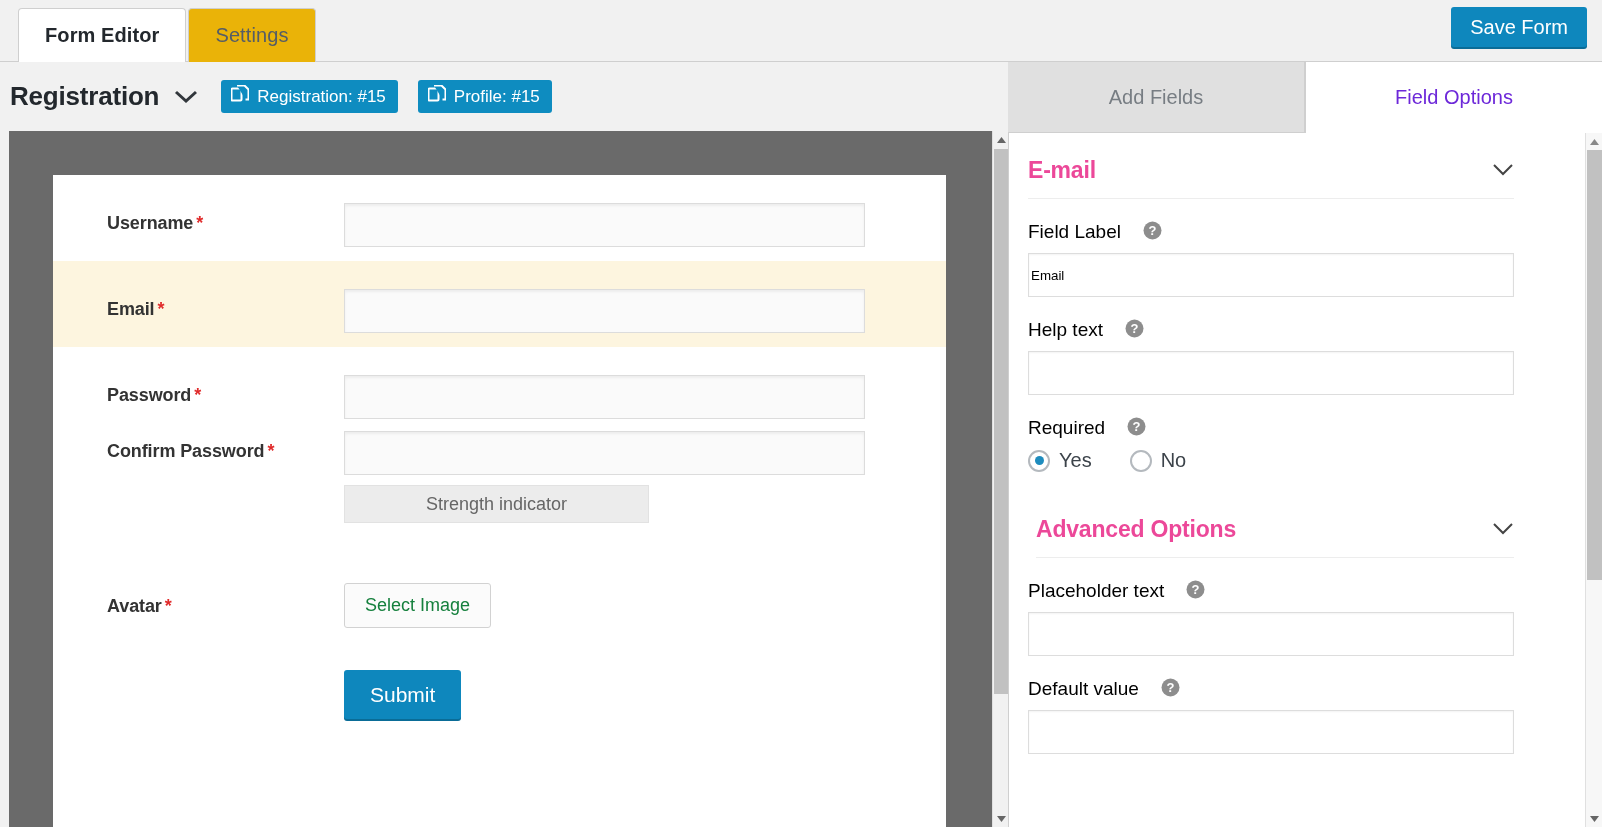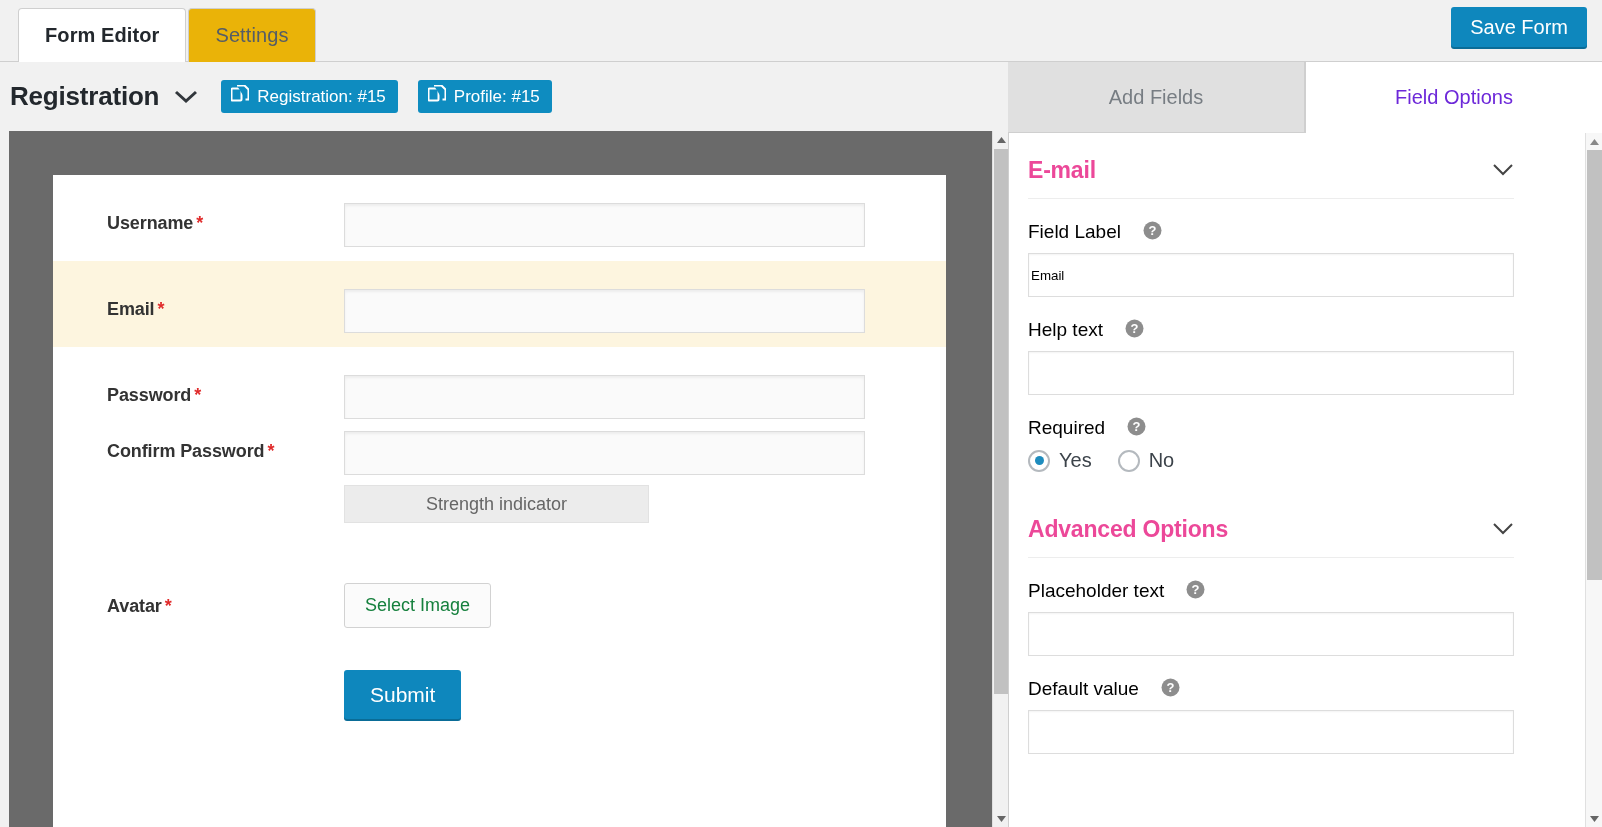--- a/index.html
+++ b/index.html
@@ -186,21 +186,21 @@
   .opt-label {
     display: flex; gap: 22px;
     font-size: 19px; color: #000000;
     margin: 22px 0 8px 0;
   }
   .opt-input {
     width: 100%; height: 44px;
     background: #ffffff; border: 1px solid #dddddd;
     box-shadow: inset 0 1px 2px rgba(0,0,0,.05);
   }
-  .radio-row { display: flex; align-items: flex-start; gap: 12px; margin-top: 6px; }
+  .radio-row { display: flex; align-items: flex-start; gap: 24px; margin-top: 6px; }
   .radio-item { display: flex; align-items: center; gap: 9px; cursor: pointer; }
   .radio {
     width: 22px; height: 22px; border-radius: 50%;
     border: 2px solid #b4b9be; background: #fff;
     display: flex; align-items: center; justify-content: center;
   }
   .radio.on { border-color: #b4b9be; }
   .radio.on::after {
     content: ""; width: 9px; height: 9px; border-radius: 50%;
     background: #1e8cbe;
@@ -398,21 +398,21 @@
           <span class="radio on"></span>
           <span class="radio-text">Yes</span>
         </div>
         <div class="radio-item" style="margin-left:14px;">
           <span class="radio"></span>
           <span class="radio-text">No</span>
         </div>
       </div>
 
       
-      <div class="section-head" style="margin-top:20px;">
+      <div class="section-head" style="margin-top:20px;margin-left:8px;">
         <span class="section-title">Advanced Options</span>
         <span>
           <svg width="22" height="13" viewBox="0 0 22 13" aria-hidden="true">
             <path d="M2 2 L11 11 L20 2" fill="none" stroke="#444" stroke-width="2"></path>
           </svg>
         </span>
       </div>
 
       <div class="opt-label">
         <span>Placeholder text</span>

